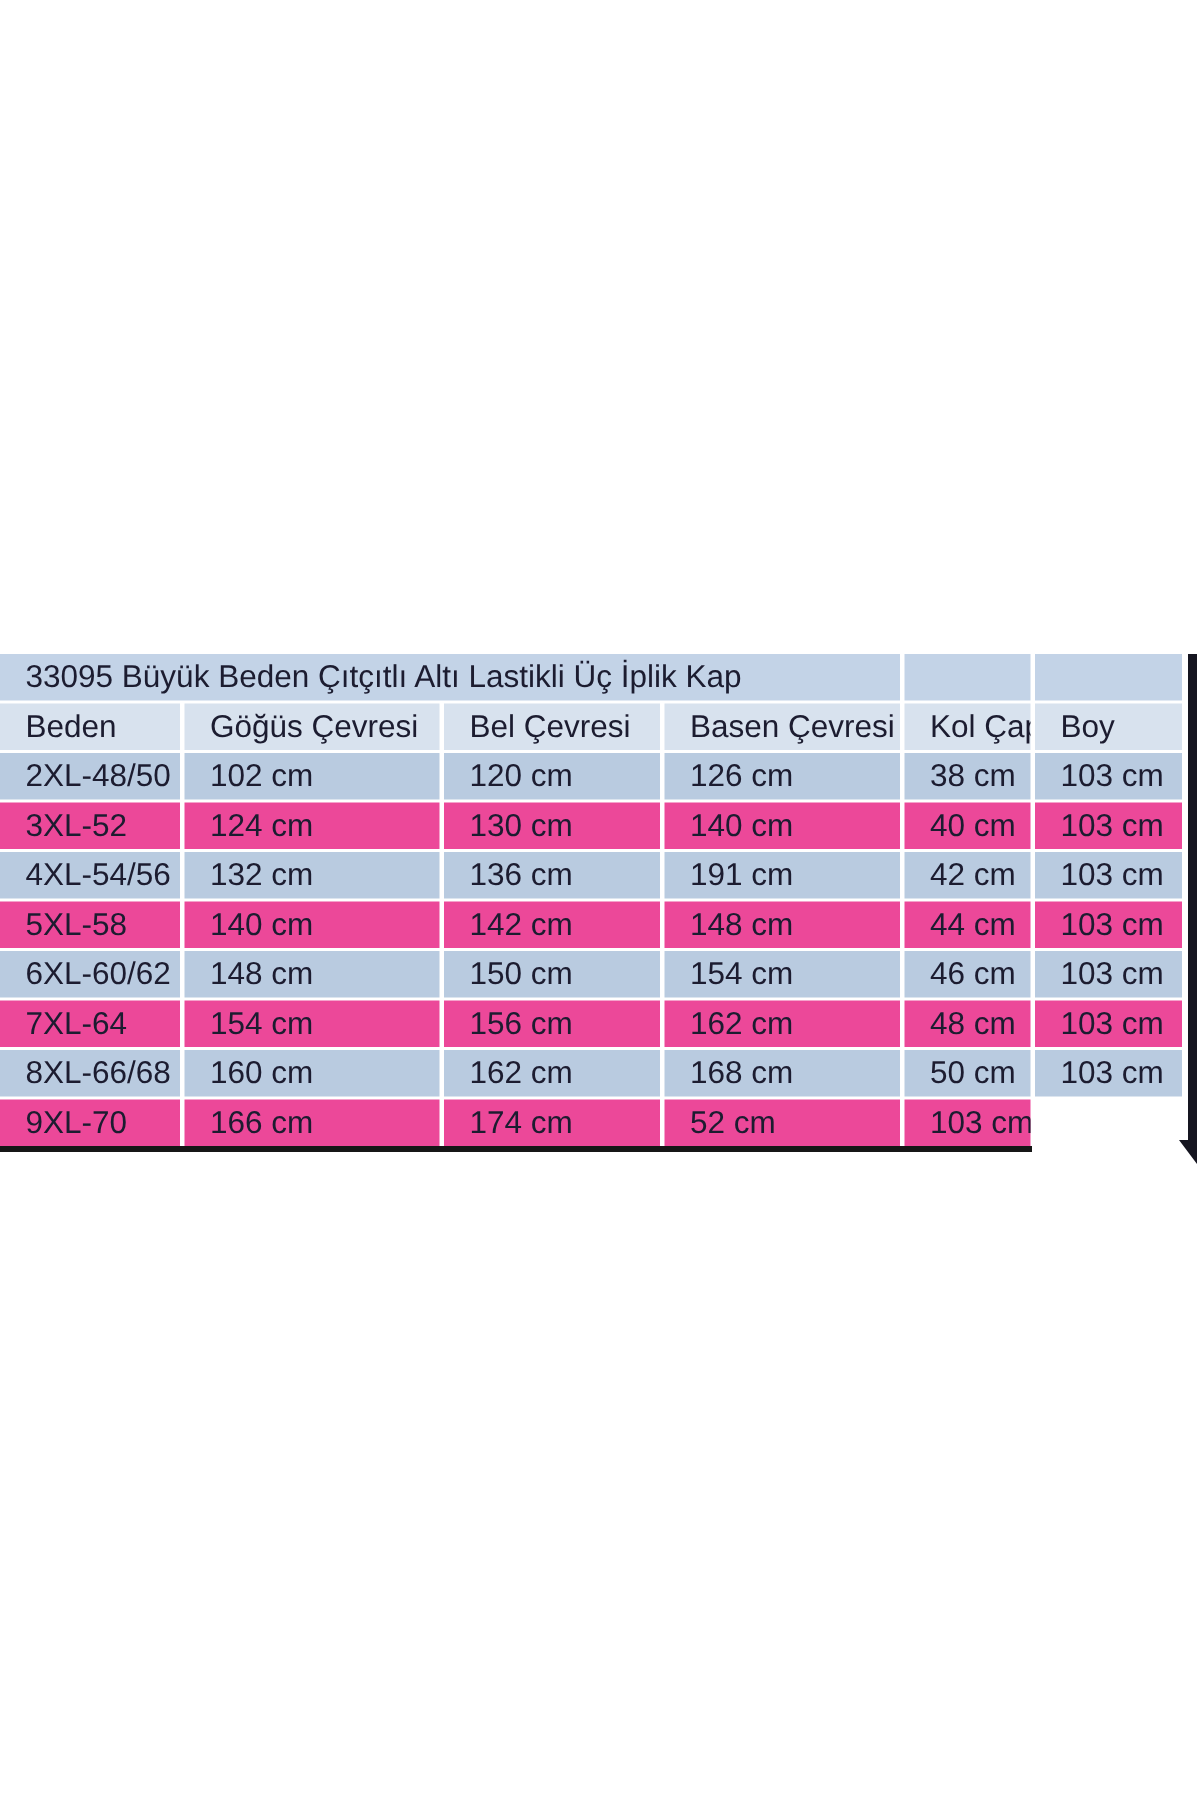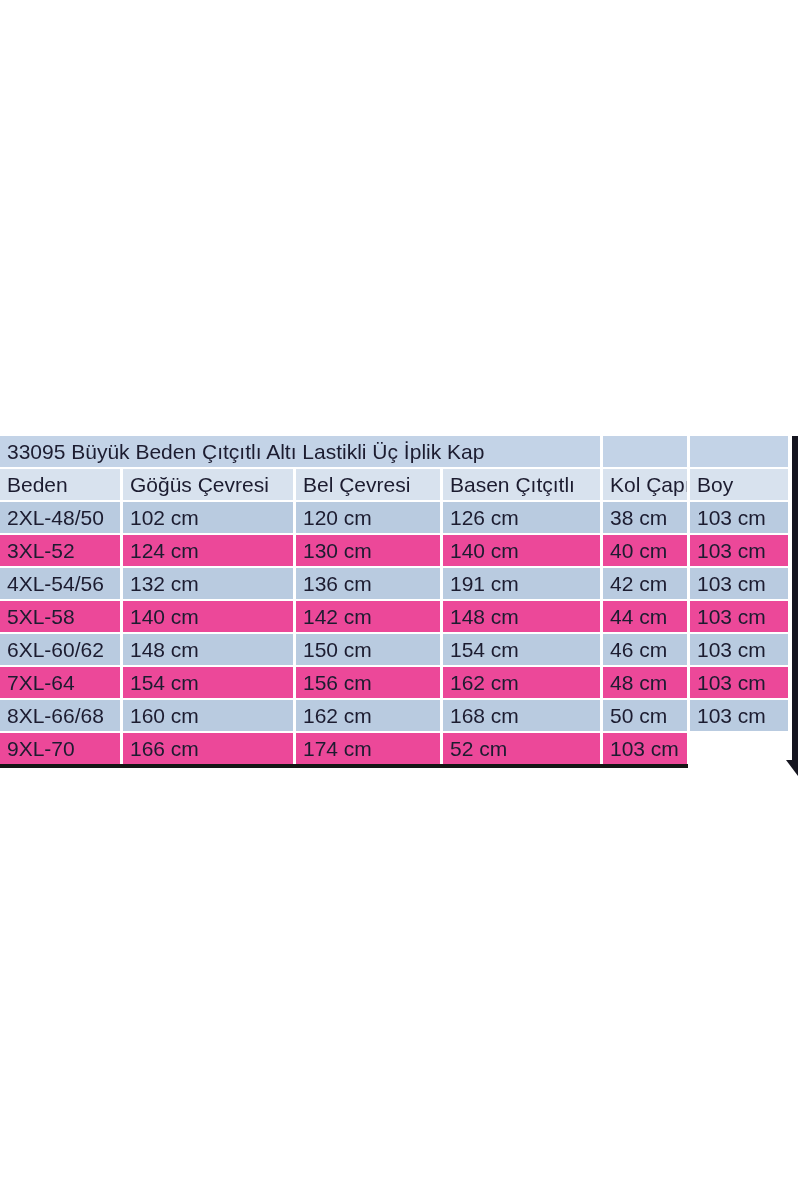--- a/index.html
+++ b/index.html
@@ -18,21 +18,21 @@
     display: grid;
     grid-template-columns: 120px 170px 144px 157px 84px 98px;
     grid-auto-rows: 31px;
     column-gap: 3px;
     row-gap: 2px;
     background: transparent;
   }
   .cell {
     display: flex;
     align-items: center;
-    padding-left: 7px;
+    padding-left: 17px;
     font-size: 21px;
     line-height: 1;
     color: #1c1c30;
     white-space: nowrap;
     overflow: hidden;
   }
   .t { background: #c3d3e7; }            
   .h { background: #d8e2ee; }            
   .a { background: #b9cbe0; text-align: right; }            
   .b { background: #ec4899; }            
@@ -70,21 +70,21 @@
 
   <div class="size-table">
 
     <div class="cell t title-cell">33095 Büyük Beden Çıtçıtlı Altı Lastikli Üç İplik Kap</div>
     <div class="cell t"></div>
     <div class="cell t"></div>
 
     <div class="cell h">Beden</div>
     <div class="cell h">Göğüs Çevresi</div>
     <div class="cell h">Bel Çevresi</div>
-    <div class="cell h">Basen Çıtçıtlı</div>
+    <div class="cell h">Basen Çevresi</div>
     <div class="cell h">Kol Çapı</div>
     <div class="cell h">Boy</div>
 
     <div class="cell a">2XL-48/50</div>
     <div class="cell a">102 cm</div>
     <div class="cell a">120 cm</div>
     <div class="cell a">126 cm</div>
     <div class="cell a">38 cm</div>
     <div class="cell a">103 cm</div>
 

